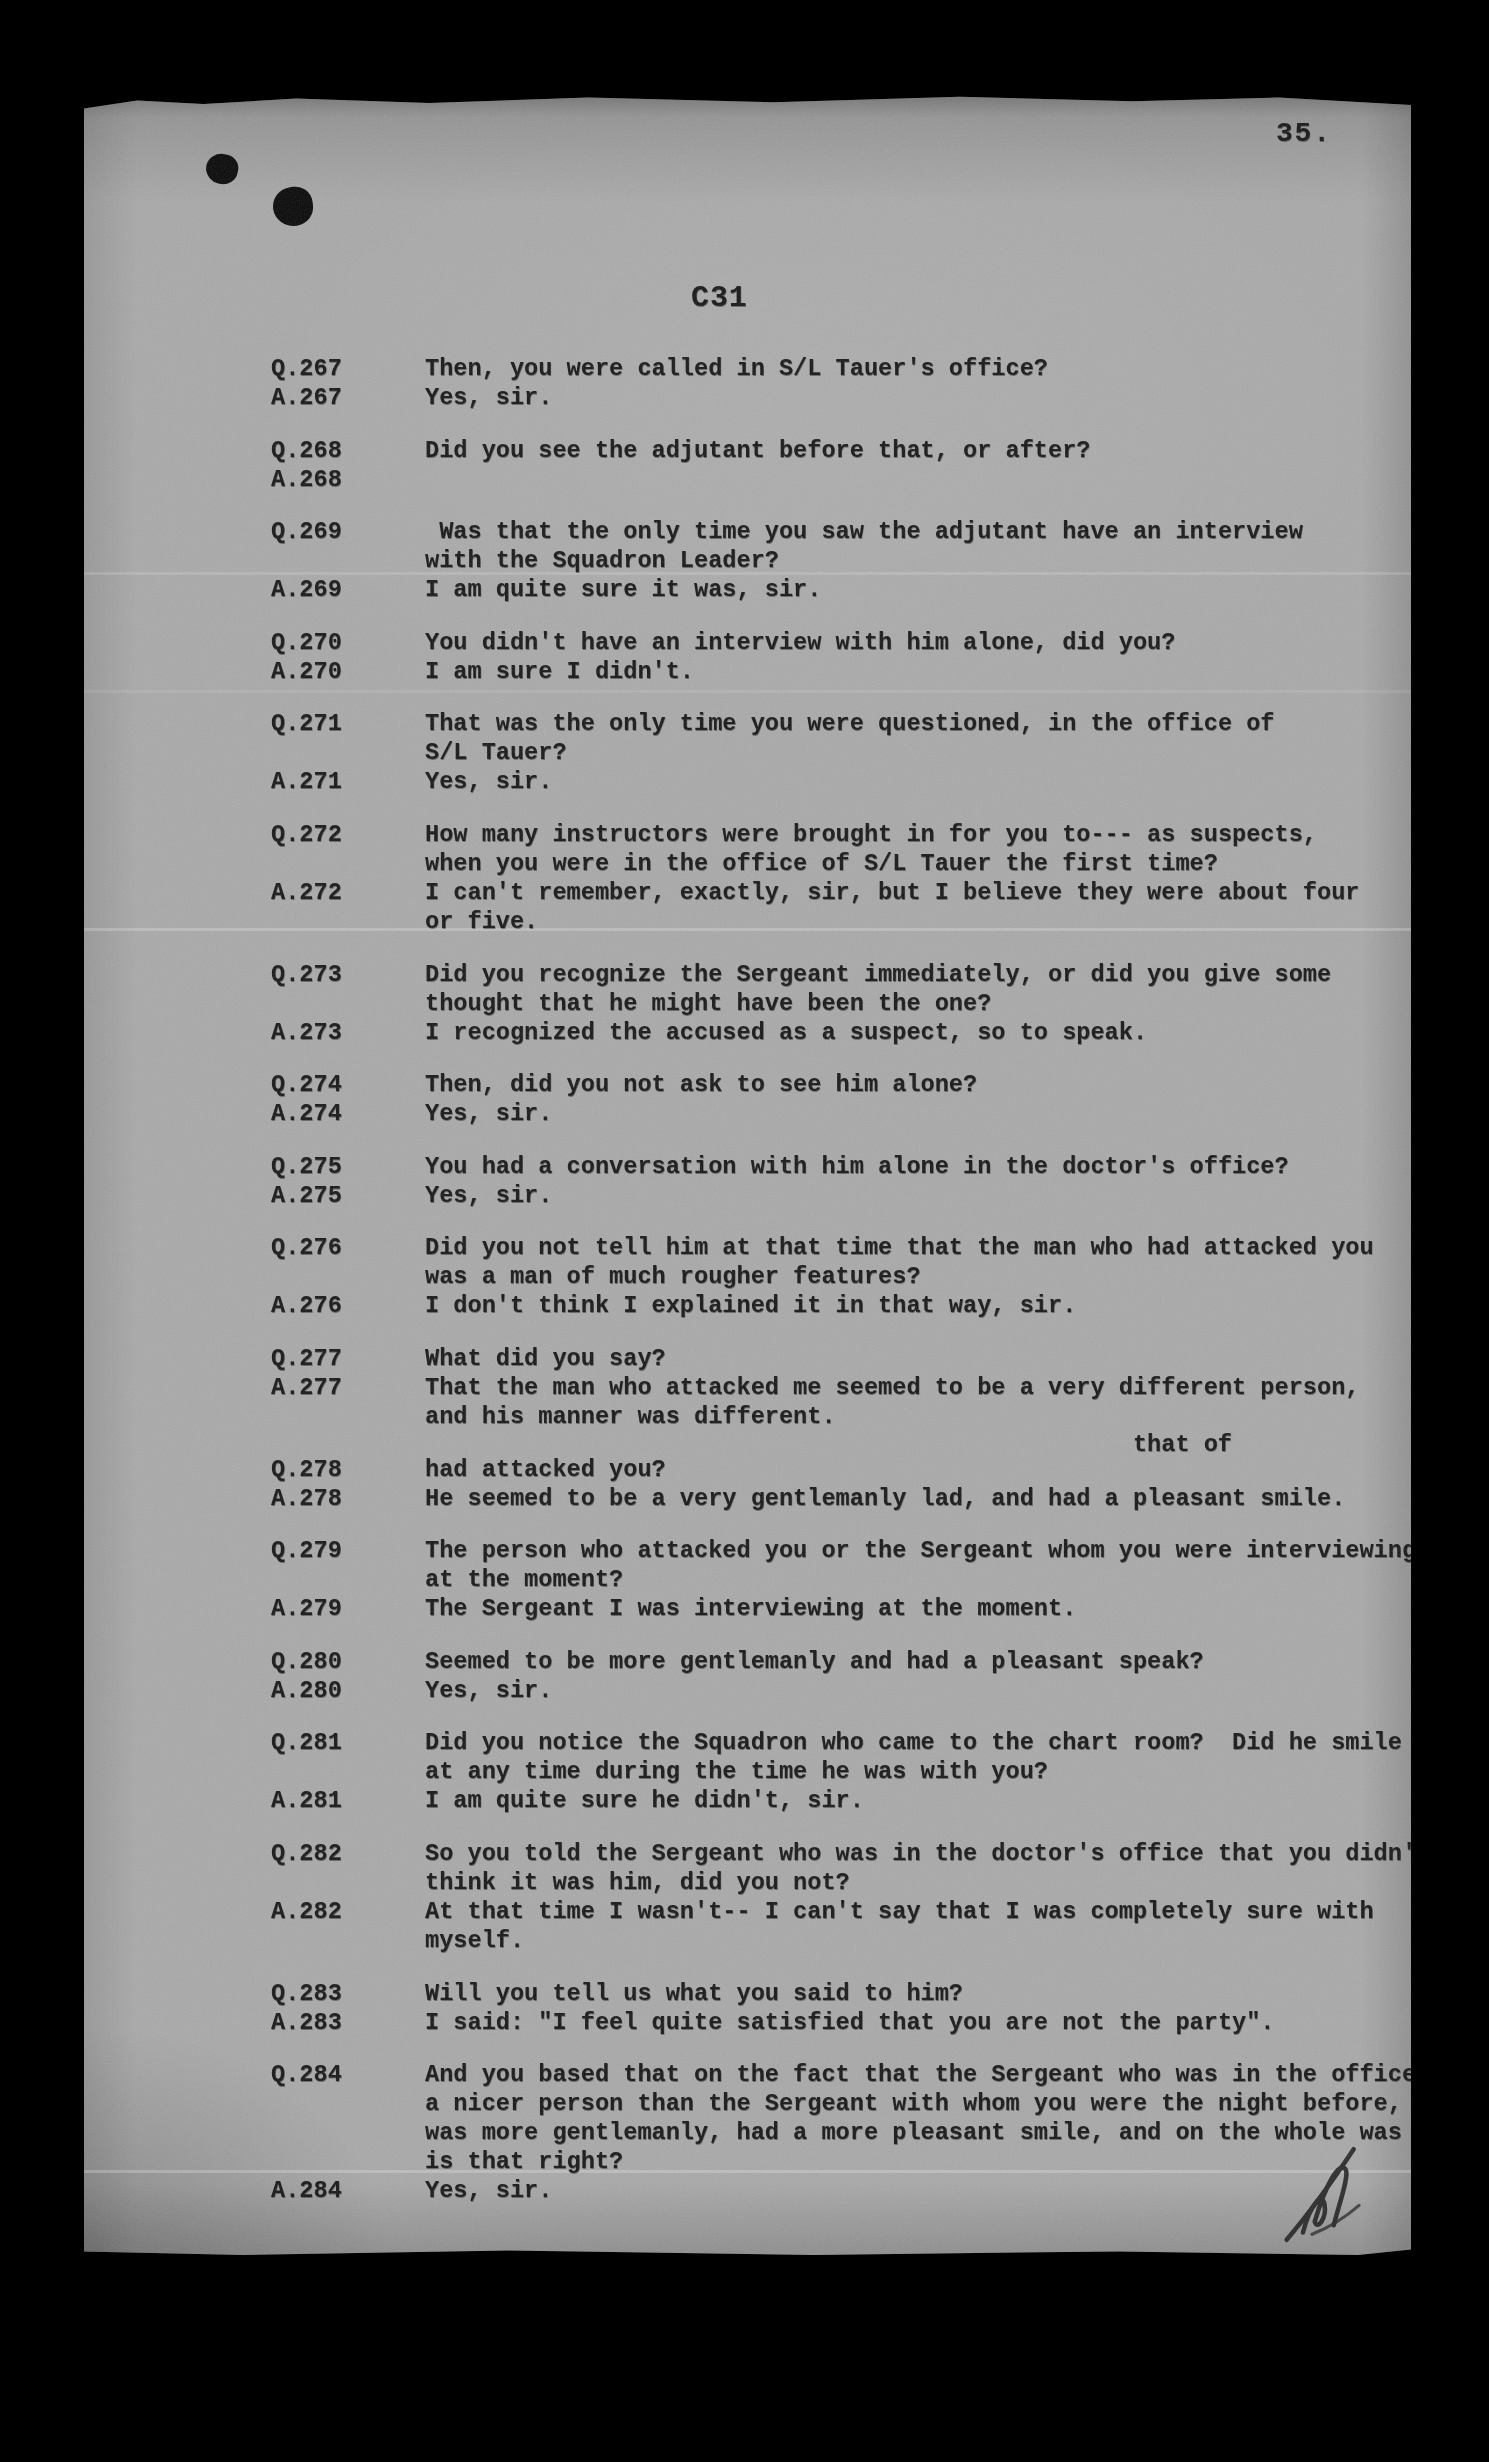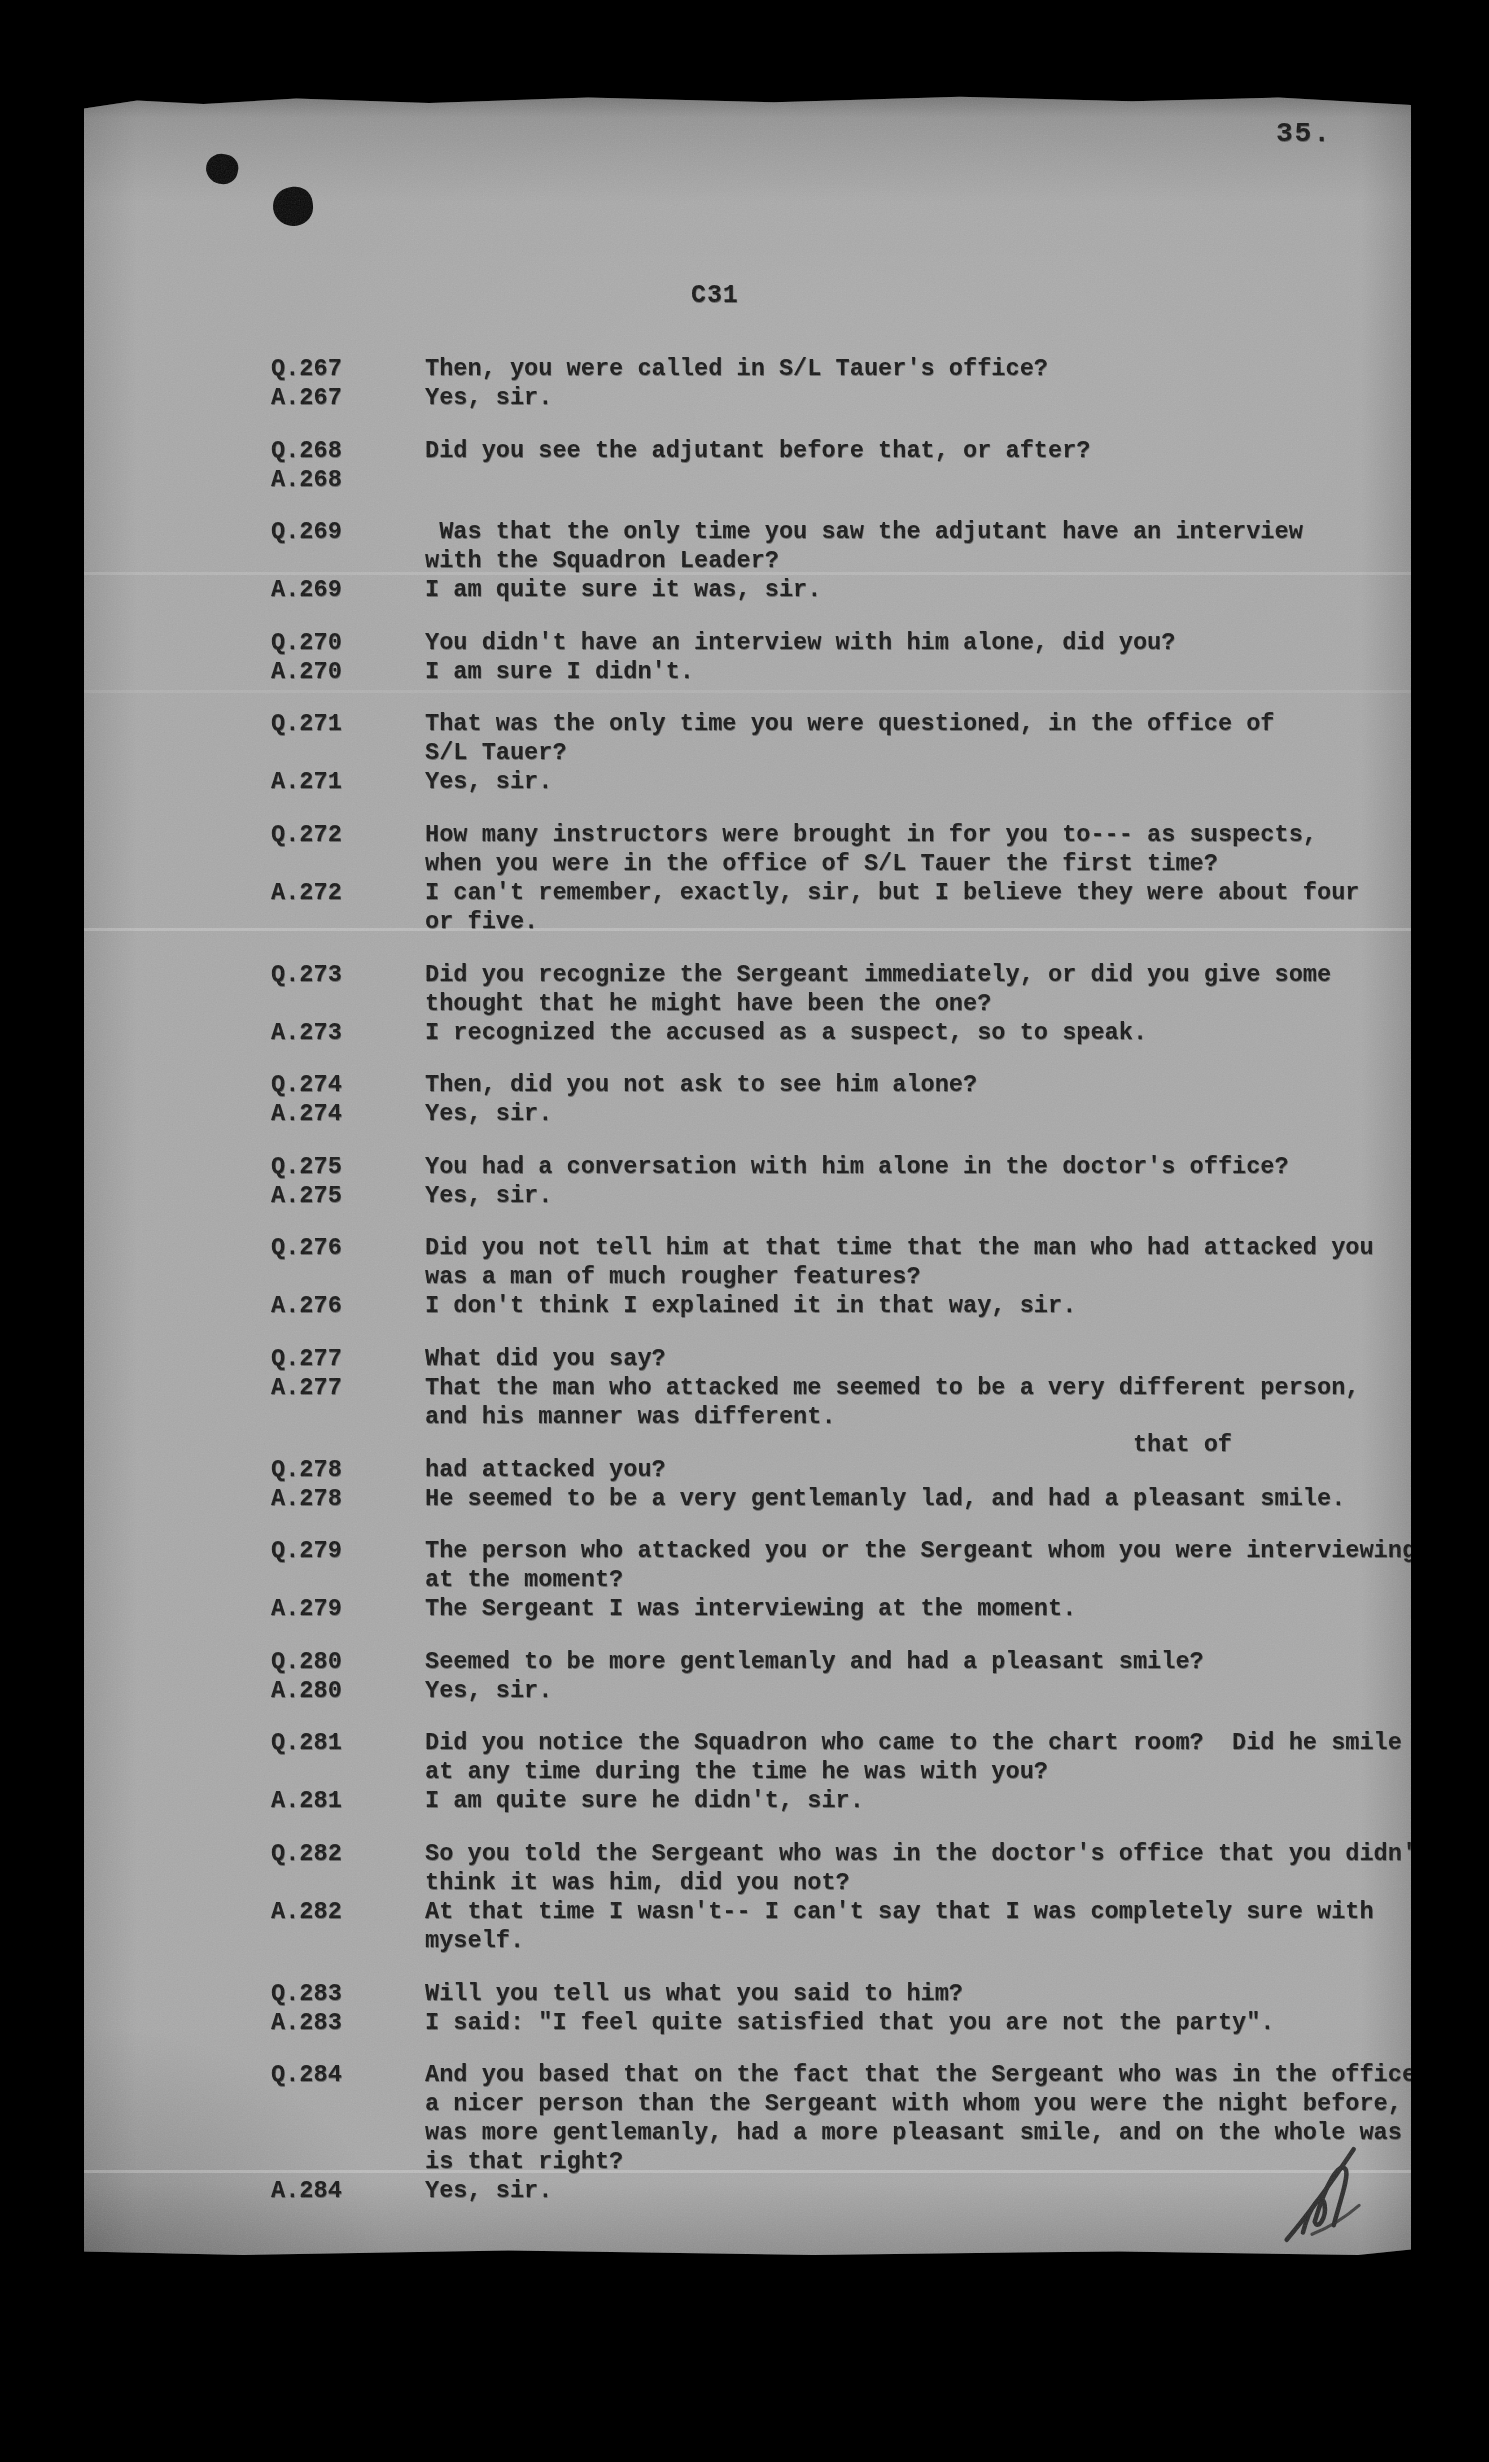--- a/index.html
+++ b/index.html
@@ -21,21 +21,21 @@
                       100% calc(100% - 5.4px),96% 100%,78% calc(100% - 3.6px),55% 100%,32% calc(100% - 4.5px),12% 100%,0 calc(100% - 3.6px));
     overflow:hidden;
   }
   .streak{position:absolute;left:0;width:100%;height:2.7px;background:rgba(255,255,255,0.28);filter:blur(0.5px);}
   .streak.s1{top:478px;opacity:.55;}
   .streak.s2{top:596px;opacity:.35;}
   .streak.s3{top:834px;opacity:.8;}
   .streak.s4{top:2076px;opacity:.85;}
   .ink{color:#161616;text-shadow:0.5px 0.5px 0.4px rgba(20,20,20,0.45);font-weight:bold;}
   .page-number{position:absolute;left:1192px;top:23.6px;font-size:28px;letter-spacing:1.8px;}
-  .header-code{position:absolute;left:607px;top:187px;font-size:25px;letter-spacing:0.9px;}
+  .header-code{position:absolute;left:607px;top:187px;font-size:30px;letter-spacing:0.9px;}
   .dot{position:absolute;background:#070707;border-radius:52% 46% 50% 54%;}
   .dot.d1{left:122px;top:60px;width:32px;height:30px;transform:rotate(12deg);}
   .dot.d2{left:189px;top:93px;width:40px;height:39px;transform:rotate(-8deg);}
   .qa-list{position:absolute;left:187px;top:260px;width:1140px;font-size:23.6px;line-height:29px;}
   .pair{margin-bottom:23.6px;}
   .row{display:flex;align-items:flex-start;gap:43px;}
   .label{flex:none;width:111px;white-space:pre;}
   .text{flex:none;position:relative;white-space:pre;font-family:Liberation Mono, monospace;}
   .line{white-space:pre;}
   .insert{position:absolute;top:-24.5px;white-space:pre;}
@@ -186,21 +186,21 @@
             <div class="text ink"><div class="line">The person who attacked you or the Sergeant whom you were interviewing</div><div class="line">at the moment?</div></div>
           </div>
           <div class="row">
             <div class="label ink">A.279</div>
             <div class="text ink"><div class="line">The Sergeant I was interviewing at the moment.</div></div>
           </div>
         </div>
         <div class="pair">
           <div class="row">
             <div class="label ink">Q.280</div>
-            <div class="text ink"><div class="line">Seemed to be more gentlemanly and had a pleasant smile?</div></div>
+            <div class="text ink"><div class="line">Seemed to be more gentlemanly and had a pleasant speak?</div></div>
           </div>
           <div class="row">
             <div class="label ink">A.280</div>
             <div class="text ink"><div class="line">Yes, sir.</div></div>
           </div>
         </div>
         <div class="pair">
           <div class="row">
             <div class="label ink">Q.281</div>
             <div class="text ink"><div class="line">Did you notice the Squadron who came to the chart room?  Did he smile</div><div class="line">at any time during the time he was with you?</div></div>

